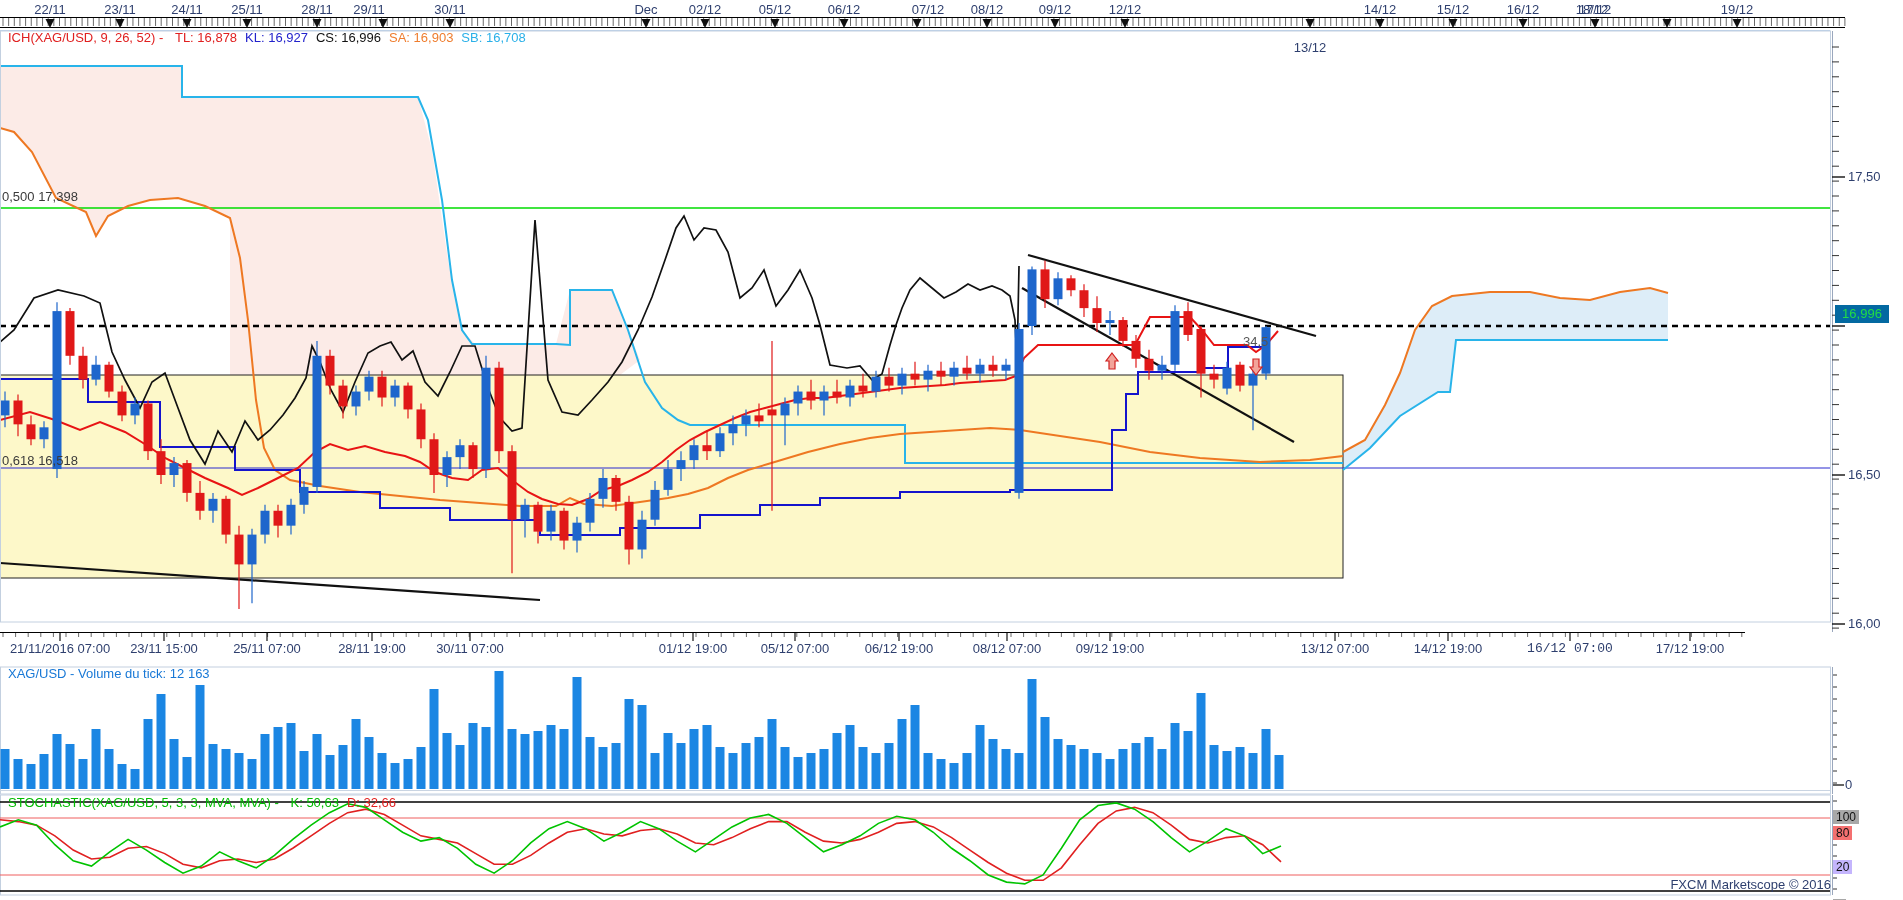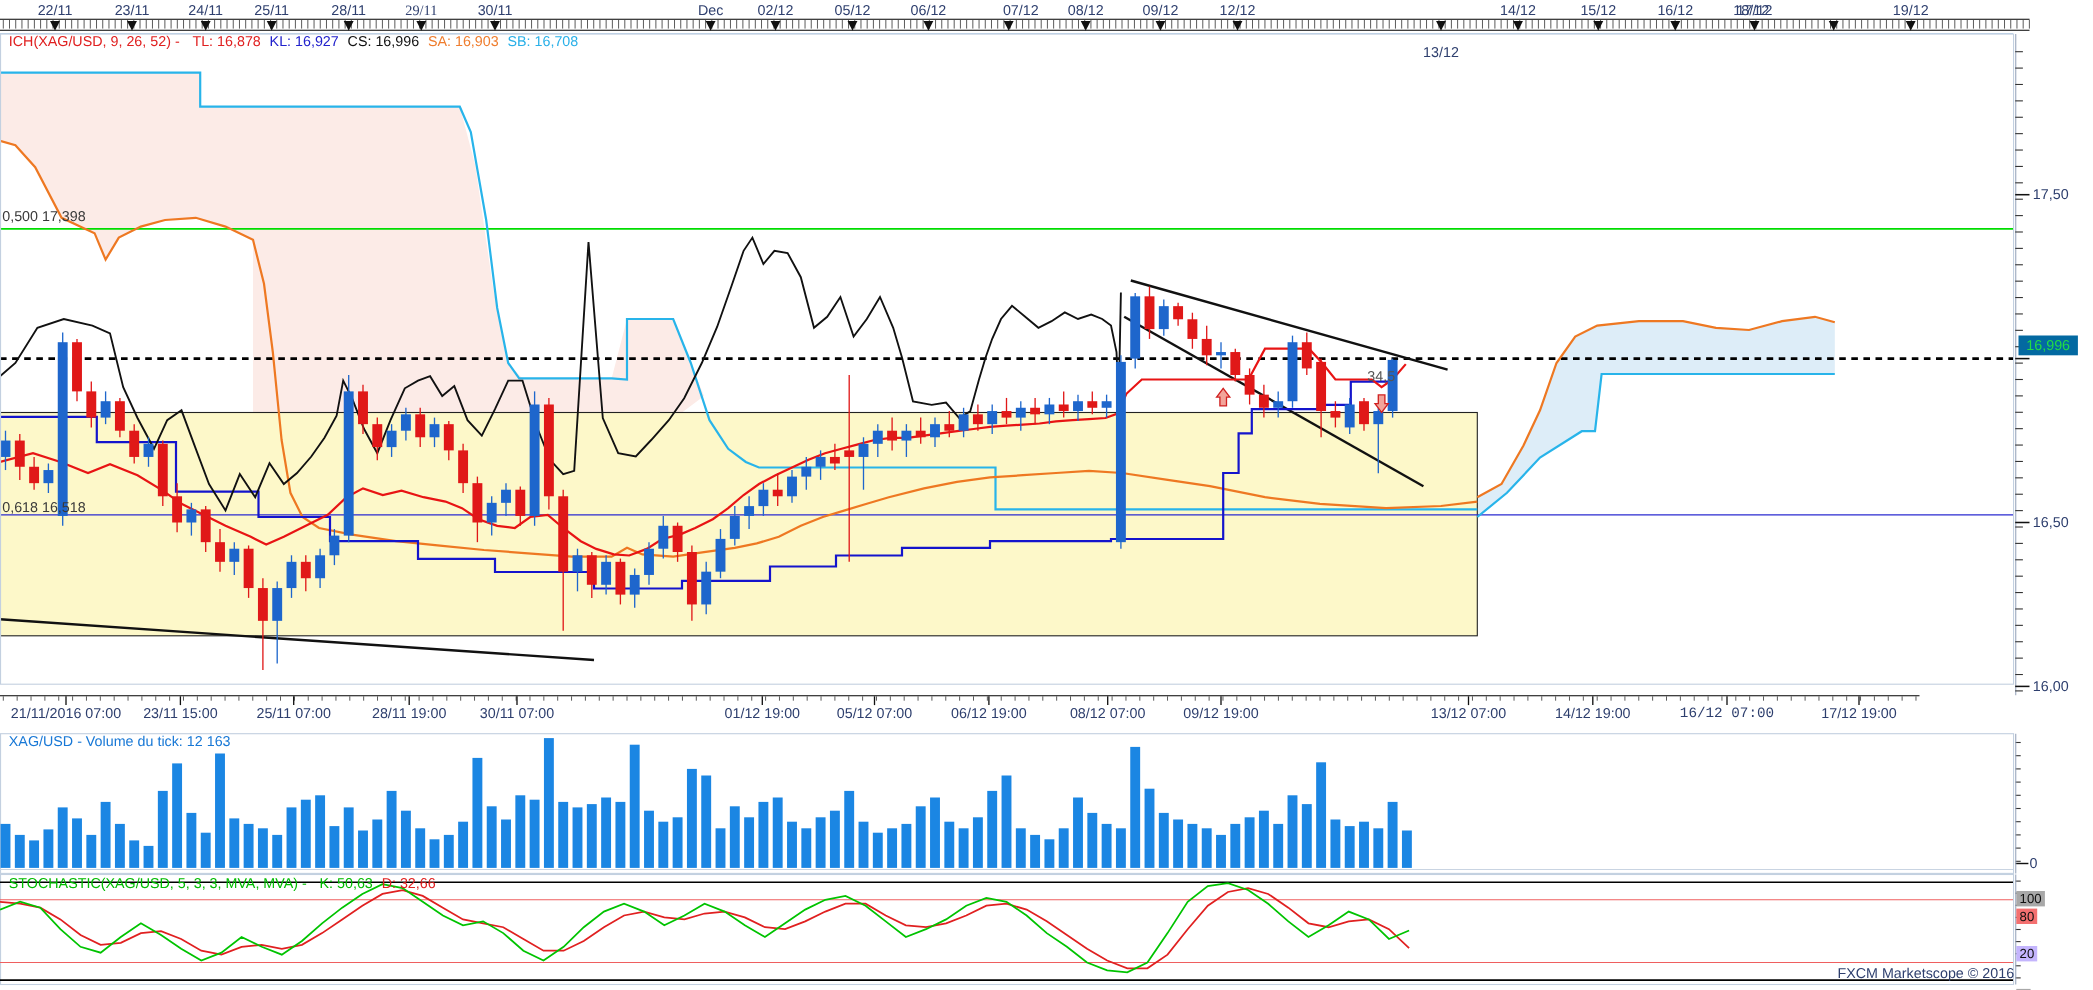--- a/index.html
+++ b/index.html
@@ -937,21 +937,21 @@
     <div id="vol-zero">0</div>
     <div class="stoch-row">
       <span style="color: rgb(0, 187, 0);">STOCHASTIC(XAG/USD, 5, 3, 3, MVA, MVA) - </span><span style="color: rgb(0, 187, 0);">K: 50,63</span><span style="color: rgb(224, 32, 32);">D: 32,66</span>
     </div>
     <div id="footer">FXCM Marketscope © 2016</div>
   <div class="axis ctr" style="left: 50px; top: 2px;">22/11</div>
       <div class="axis ctr" style="left: 120px; top: 2px;">23/11</div>
       <div class="axis ctr" style="left: 187px; top: 2px;">24/11</div>
       <div class="axis ctr" style="left: 247px; top: 2px;">25/11</div>
       <div class="axis ctr" style="left: 317px; top: 2px;">28/11</div>
-      <div class="axis ctr" style="left: 383px; top: 2px; font-family: Liberation Serif, serif;">29/11</div>
+      <div class="axis ctr" style="left: 369px; top: 2px;">29/11</div>
       <div class="axis ctr" style="left: 450px; top: 2px;">30/11</div>
       <div class="axis ctr" style="left: 646px; top: 2px;">Dec</div>
       <div class="axis ctr" style="left: 705px; top: 2px;">02/12</div>
       <div class="axis ctr" style="left: 775px; top: 2px;">05/12</div>
       <div class="axis ctr" style="left: 844px; top: 2px;">06/12</div>
       <div class="axis ctr" style="left: 928px; top: 2px;">07/12</div>
       <div class="axis ctr" style="left: 987px; top: 2px;">08/12</div>
       <div class="axis ctr" style="left: 1055px; top: 2px;">09/12</div>
       <div class="axis ctr" style="left: 1125px; top: 2px;">12/12</div>
       <div class="axis ctr" style="left: 1310px; top: 2px; margin-top: 38px;">13/12</div>

